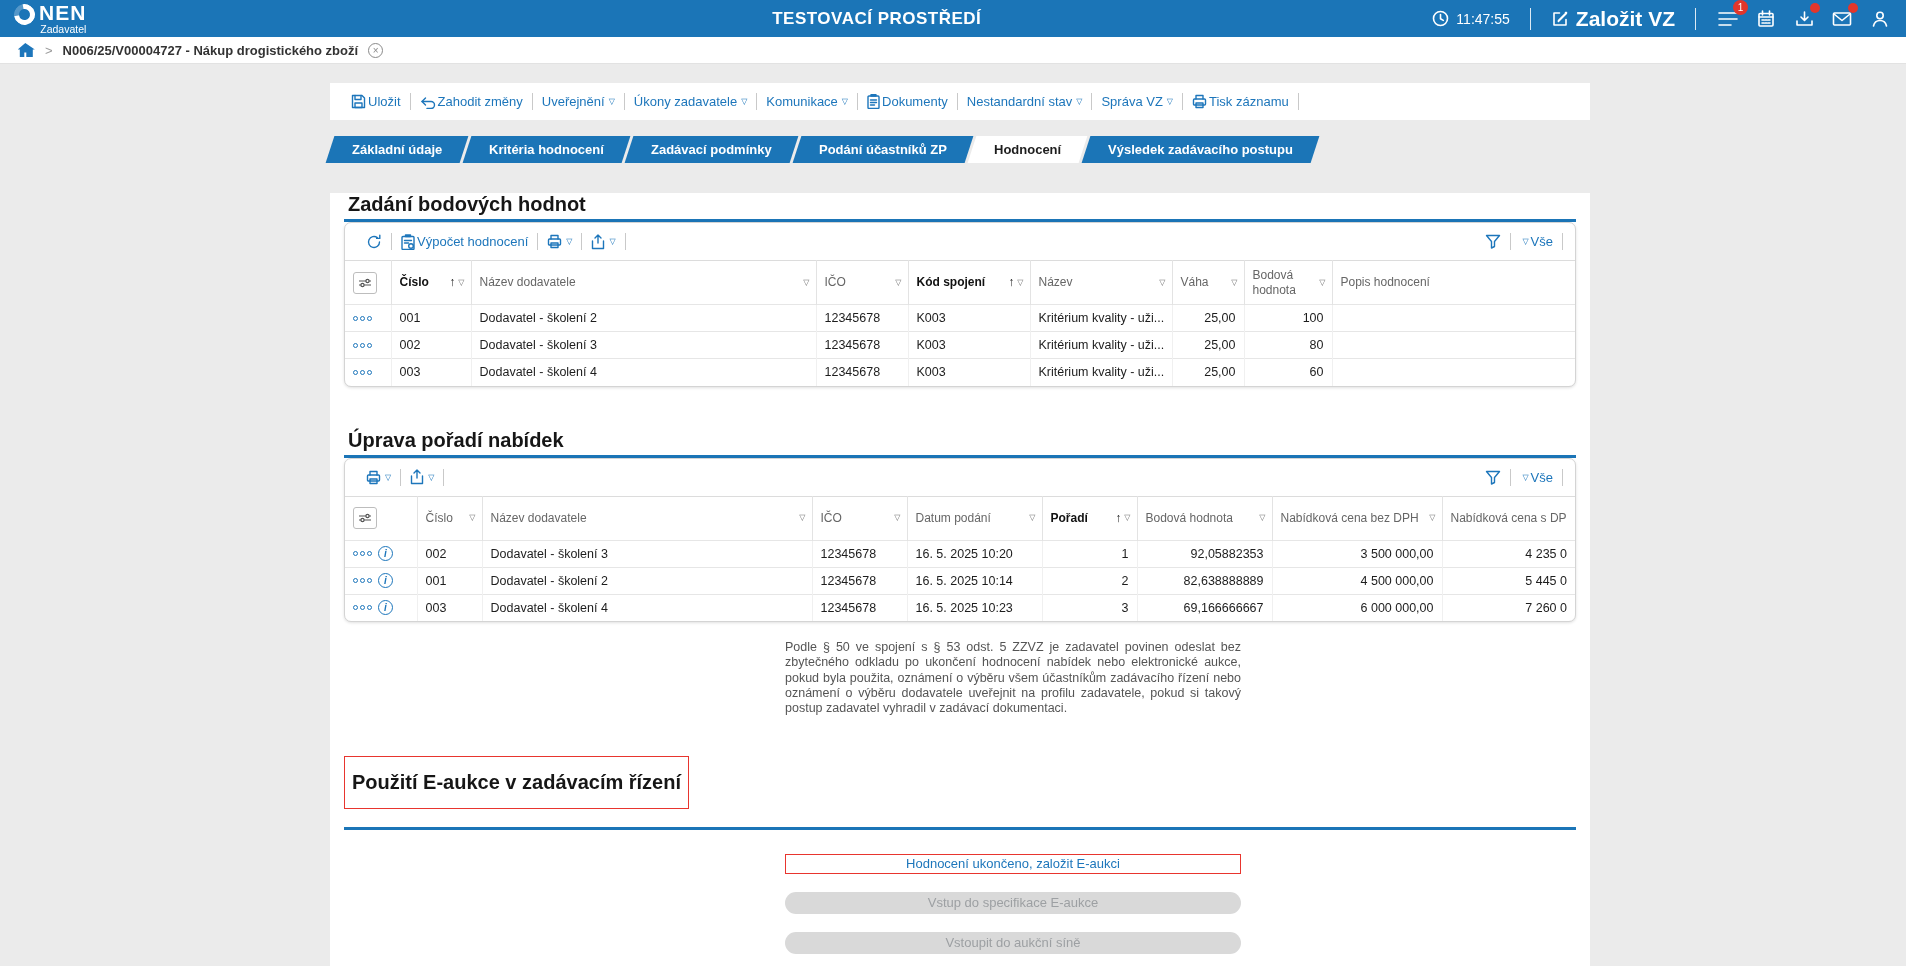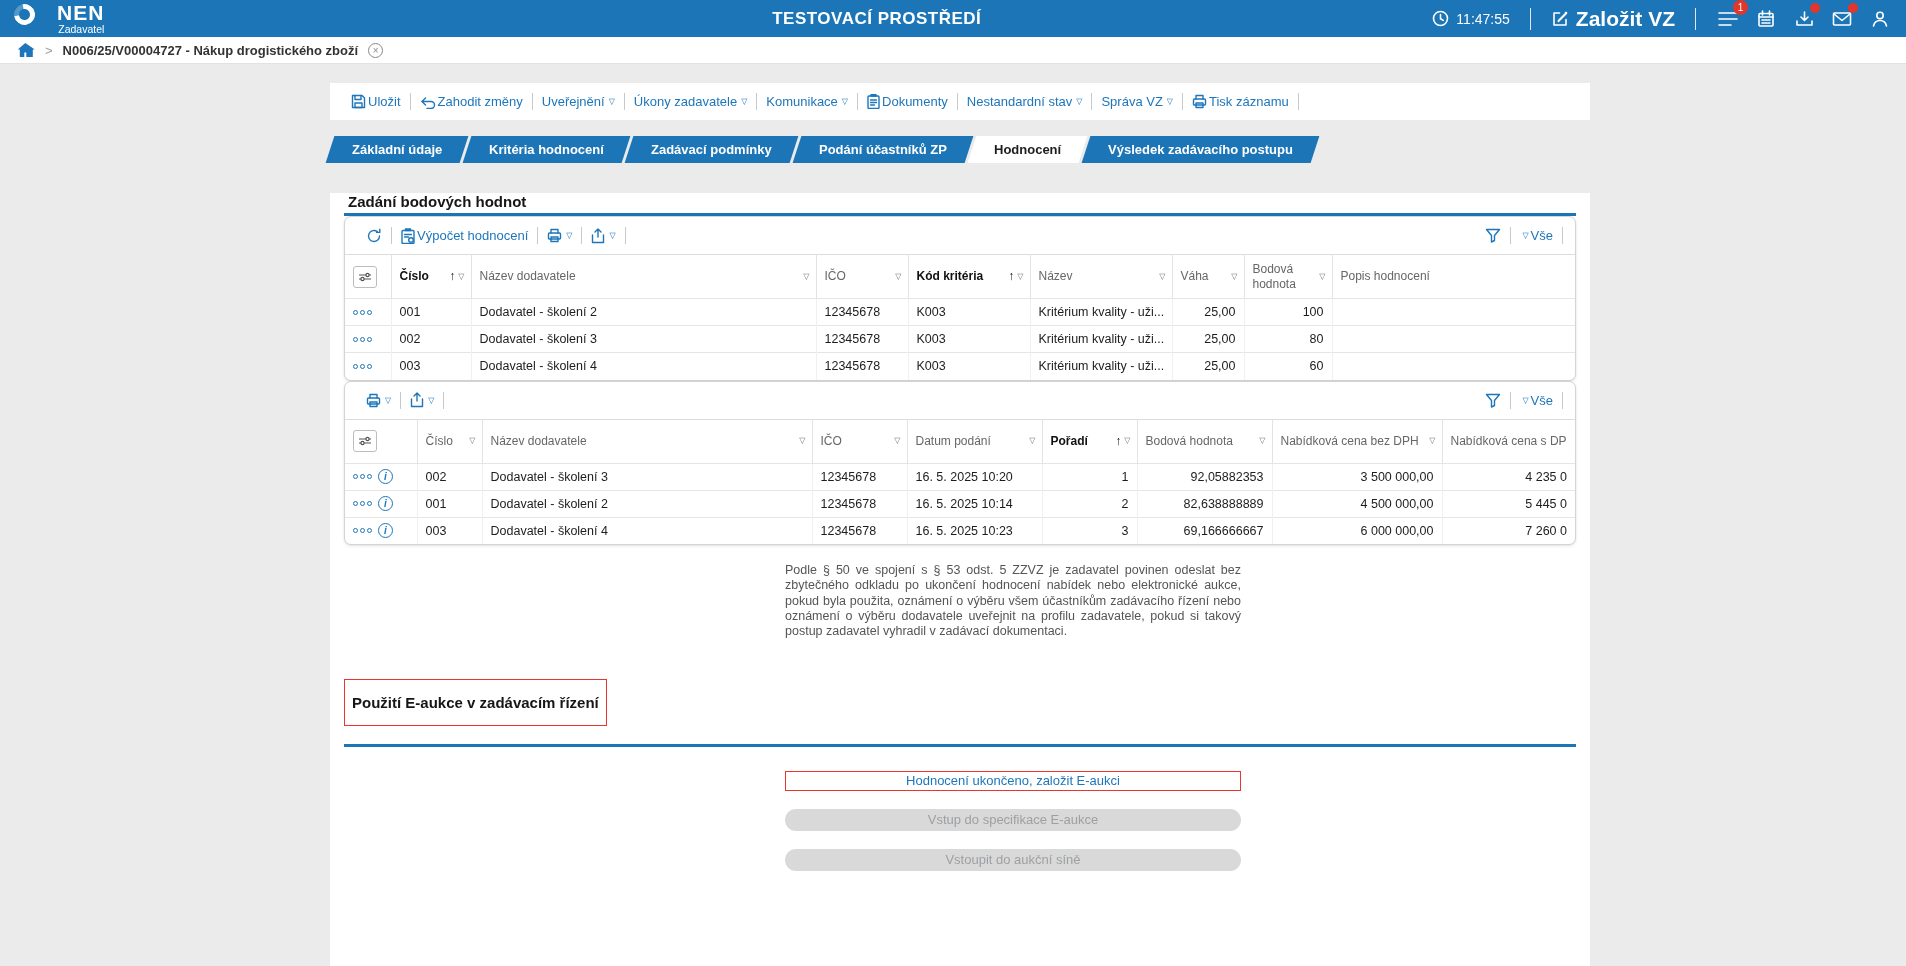--- a/index.html
+++ b/index.html
@@ -2,21 +2,21 @@
 <html><head>
 <meta charset="utf-8">
 <style>
   * { margin:0; padding:0; box-sizing:border-box; }
   html,body { width:1906px; height:966px; overflow:hidden;
     font-family:"Liberation Sans", sans-serif; background:#ebebeb; color:#222; }
 
   
   .topbar { height:37px; background:#1b75b7; display:flex; align-items:center;
     position:relative; color:#fff; padding:0 14px; }
-  .logo-wrap { display:flex; align-items:flex-start; gap:22px; }
+  .logo-wrap { display:flex; align-items:flex-start; gap:4px; }
   .logo-ring { width:21px; height:21px; border:5px solid #fff; border-radius:50%;
     border-left-color:rgba(255,255,255,.25); transform:rotate(35deg); margin-top:2px; }
   .logo-text { display:flex; flex-direction:column; line-height:1; }
   .logo-brand { font-size:21px; font-weight:bold; letter-spacing:1px; }
   .logo-sub { font-size:10.5px; font-weight:normal; align-self:flex-end; margin-top:1px; }
   .env-title { position:absolute; left:46%; transform:translateX(-50%);
     font-size:17px; font-weight:bold; letter-spacing:.5px; }
   .topbar-right { margin-left:auto; display:flex; align-items:center; gap:14px; }
   .top-item { display:flex; align-items:center; gap:7px; cursor:pointer; }
   .top-time { font-size:14px; }
@@ -52,21 +52,21 @@
   .tabs { margin:16px 316px 0 330px; height:27px; display:flex; gap:3px; }
   .tab { background:#1b75b7; color:#fff; font-size:13px; font-weight:bold;
     height:27px; display:flex; align-items:center; padding:0 22px;
     transform:skewX(-18deg); cursor:pointer; }
   .tab > span { transform:skewX(18deg); white-space:nowrap; }
   .tab.active { background:#fff; color:#1d1d1d; }
 
   
   .panel { margin:0 316px 0 330px; background:#fff; height:776px; padding:0 14px; }
   .sec-head { padding-top:0; border-bottom:3px solid #1b75b7; }
-  .sec-title { font-size:15px; font-weight:bold; color:#161616; padding:0 4px 3px 4px; }
+  .sec-title { font-size:20px; font-weight:bold; color:#161616; padding:0 4px 3px 4px; }
   .sec-title.boxed { display:inline-block; border:1px solid #e8352e; padding:14px 7px; margin-bottom:18px; }
   .mt30{margin-top:30px;} .mt42{margin-top:42px;} .mt40{margin-top:40px;}
 
   
   .card { border:1px solid #d4d4d4; border-radius:7px;
     box-shadow:0 1px 3px rgba(0,0,0,.12); overflow:hidden; background:#fff; }
   .card-toolbar { height:37px; display:flex; align-items:center; padding:0 12px;
     font-size:13px; color:#1d76bb; }
   .tb-right { margin-left:auto; display:flex; align-items:center; }
   .grid { width:100%; border-collapse:collapse; table-layout:fixed; font-size:12.5px; }
@@ -351,21 +351,21 @@
               </div>
             </th>
         <th>
               <div class="hwrap">
           <span class="hlabel">IČO</span>
           <span class="hdd">▽</span>
               </div>
             </th>
         <th>
               <div class="hwrap">
-          <span class="hlabel bold">Kód kritéria</span>
+          <span class="hlabel bold">Kód spojení</span>
           <span class="sort">↑</span>
           <span class="hdd">▽</span>
               </div>
             </th>
         <th>
               <div class="hwrap">
           <span class="hlabel">Název</span>
           <span class="hdd">▽</span>
               </div>
             </th>
@@ -435,20 +435,23 @@
         <td>K003</td>
         <td>Kritérium kvality - uži...</td>
         <td class="num">25,00</td>
         <td class="num">60</td>
         <td></td>
       </tr>
     </tbody>
       </table>
   </div>
 
+  <div class="sec-head mt42">
+    <div class="sec-title">Úprava pořadí nabídek</div>
+  </div>
 
   <div class="card">
     <div class="card-toolbar">
       <div class="act">
         <svg class="bicon" width="15" height="15" viewBox="0 0 15 15">
           <path d="M4 5V1.5h7V5"></path>
             <rect x="1.5" y="5" width="12" height="6" rx="1"></rect>
             <rect x="4" y="9" width="7" height="4.5"></rect>
         </svg>
         <span class="dd">▽</span>

